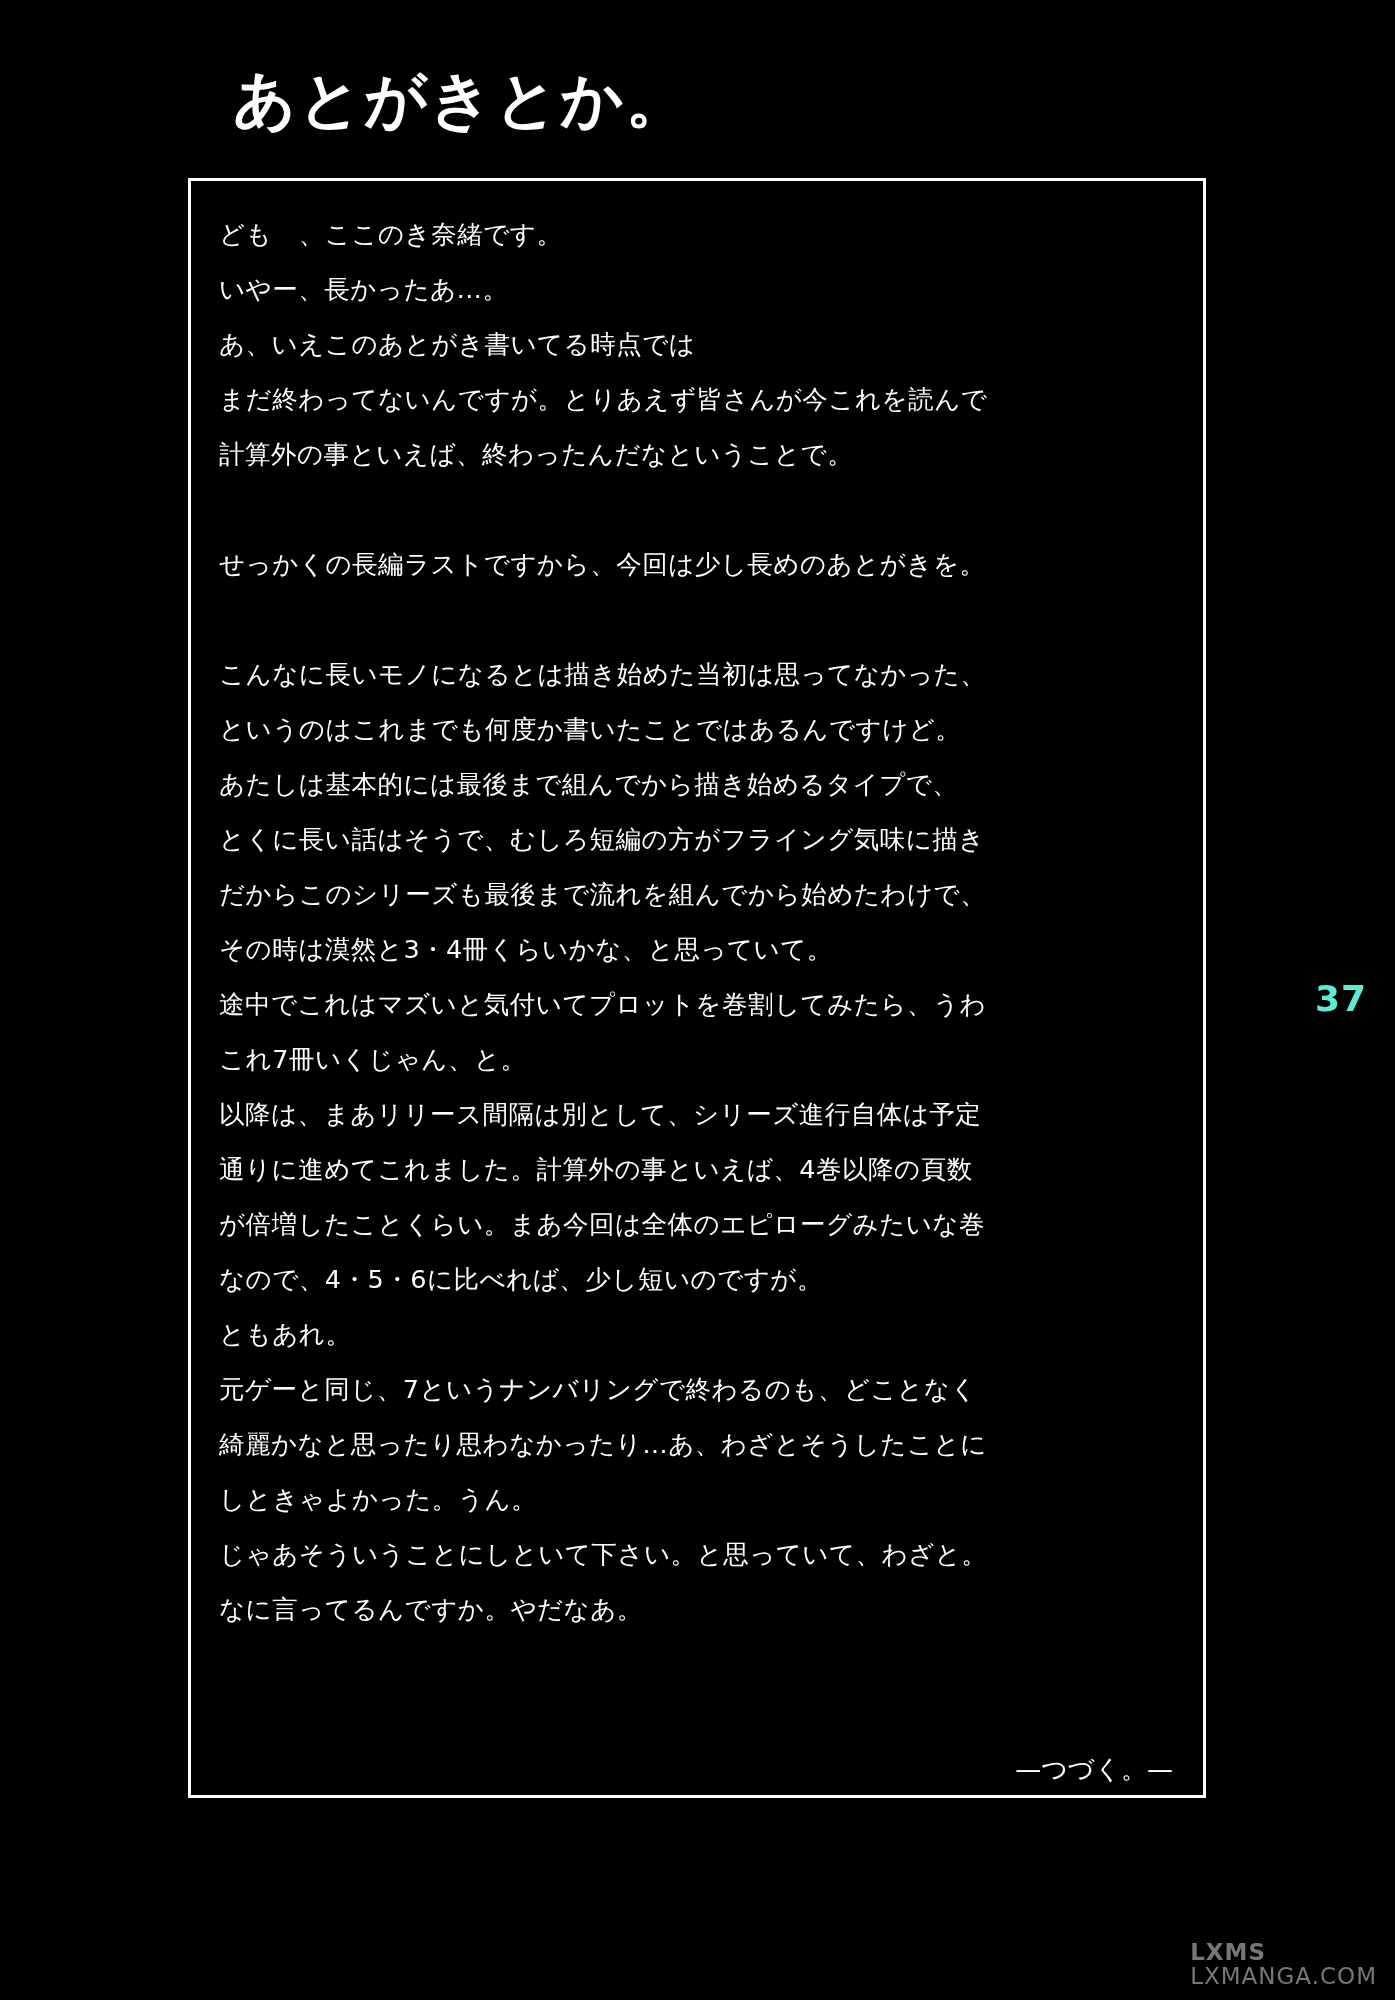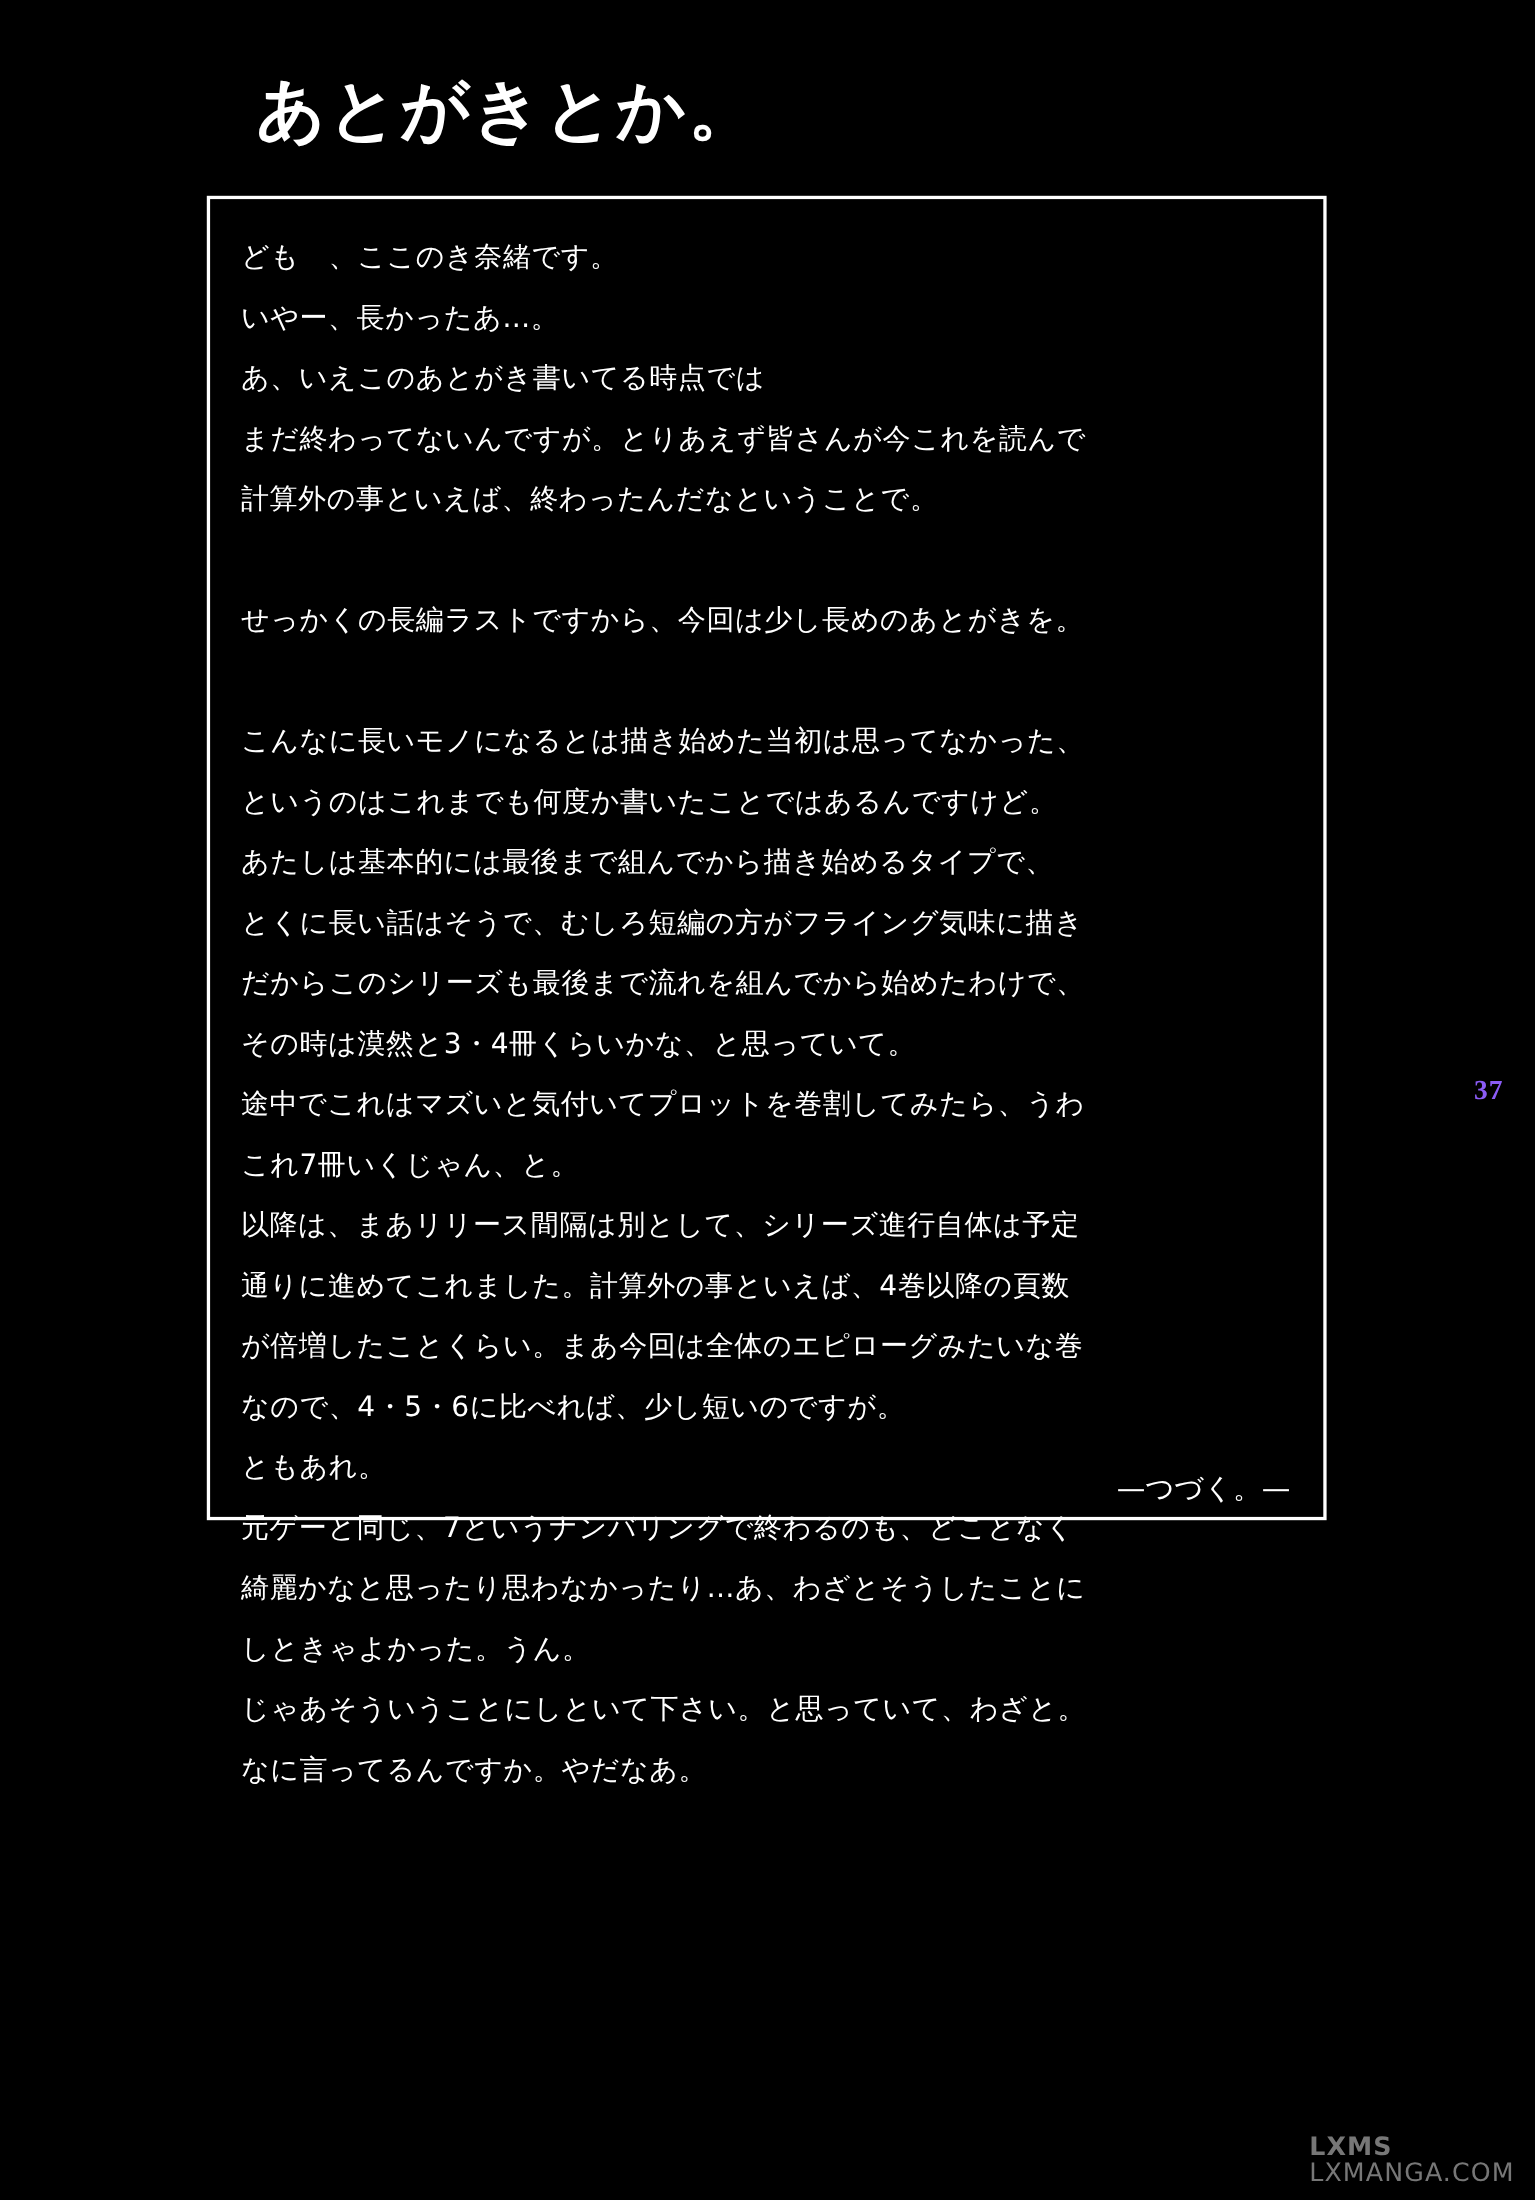--- a/index.html
+++ b/index.html
@@ -30,21 +30,21 @@
     letter-spacing: 2px;
     font-family: "DejaVu Sans", sans-serif;
     white-space: nowrap;
     margin-left: 25px;
   }
   .afterword-box {
     position: absolute;
     left: 188px;
     top: 178px;
     width: 1018px;
-    height: 1204px;
+    height: 1620px;
     border: 3px solid #ffffff;
     box-sizing: border-box;
   }
   .afterword-text {
     position: absolute;
     left: 28px;
     top: 26px;
     right: 24px;
     font-size: 25.5px;
     line-height: 55px;
@@ -64,25 +64,24 @@
     right: 30px;
     bottom: 8px;
     font-size: 26px;
     color: #ffffff;
     white-space: nowrap;
   }
   .page-number {
     position: absolute;
     right: 28px;
     top: 978px;
-    font-size: 25px;
+    font-size: 36px;
     font-weight: bold;
-    color: #8b5cf6;
+    color: #5eead4;
     letter-spacing: 1px;
-    font-family: Liberation Serif, serif;
   }
   .watermark {
     position: absolute;
     right: 18px;
     bottom: 12px;
     text-align: left;
     line-height: 1.05;
     color: #8c8c8c;
     font-family: "DejaVu Sans", sans-serif;
     opacity: 0.85;

